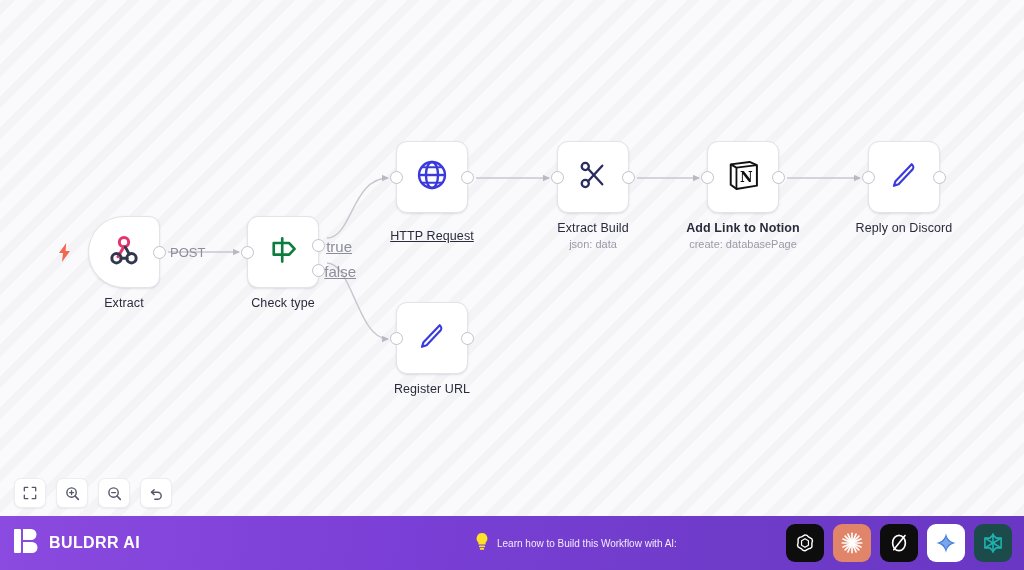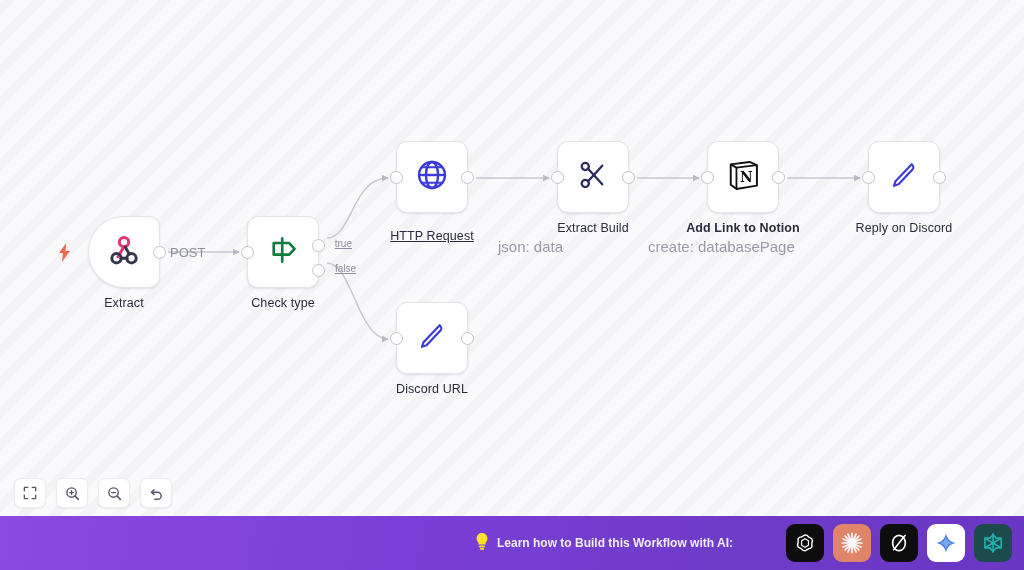--- a/index.html
+++ b/index.html
@@ -52,21 +52,22 @@
     font-size: 12.5px;
     color: #2a2b3d;
     letter-spacing: 0.1px;
     white-space: nowrap;
     left: 50%;
     transform: translateX(-50%);
   }
   .node-sub {
     position: absolute;
     width: 190px;
-    font-size: 15px;
+    text-align: center;
+    font-size: 11px;
     color: #9a9aa8;
     white-space: nowrap;
     left: 50%;
     transform: translateX(-50%);
   }
   .node-wrap { position: absolute; }
 
   
   .port {
     position: absolute;
@@ -77,21 +78,21 @@
     top: 50%;
     margin-top: -6.5px;
   }
   .port.in  { left: -7px; }
   .port.out { right: -7px; }
   .port.out-true  { right: -7px; top: 22px; margin-top: 0; }
   .port.out-false { right: -7px; top: 47px; margin-top: 0; }
 
   .port-label {
     position: absolute;
-    font-size: 10px;
+    font-size: 15px;
     color: #8d8d9b;
     white-space: nowrap;
     text-decoration: underline;
   }
   .port-label.true  { right: -34px; top: 21px; }
   .port-label.false { right: -38px; top: 46px; text-align: center; }
 
   .bolt {
     position: absolute;
     left: -32px; top: 50%;
@@ -145,22 +146,21 @@
     font-weight: bold;
     letter-spacing: 0.4px;
   }
   #cta {
     position: absolute;
     left: 474px;
     display: flex; align-items: center; gap: 7px;
   }
   #cta-text {
     color: #f2ecfb;
-    font-size: 12px;
-    font-weight: bold;
+    font-size: 10px;
   }
   #ai-icons {
     position: absolute;
     left: 786px;
     display: flex; align-items: center; gap: 9px;
   }
   .ai-icon {
     width: 38px; height: 38px;
     border-radius: 9px;
     display: flex; align-items: center; justify-content: center;
@@ -299,21 +299,21 @@
   <div class="node-wrap" style="left:396px; top:302px; width:72px;">
     <div class="node" style="left:0; top:0;">
       <span class="node-icon">
         <svg width="34" height="34" viewBox="0 0 44 44">
           <path d="M32 8 C35 11, 35 13, 32 16 L15 34 L9 36 L11 30 z" fill="none" stroke="#3b3bdb" stroke-width="2.8" stroke-linejoin="round"></path>
         </svg>
       </span>
       <span class="port in"></span>
       <span class="port out"></span>
     </div>
-    <div class="node-label" style="top:80px;">Discord URL</div>
+    <div class="node-label" style="top:80px;">Register URL</div>
   </div>
 
 </div>
 
 <div id="toolbar">
   <div class="tool-btn">
     <svg width="14" height="14" viewBox="0 0 16 16">
       <path d="M1.5 5.5 V2 A.5.5 0 0 1 2 1.5 H5.5 M10.5 1.5 H14 A.5.5 0 0 1 14.5 2 V5.5
                M14.5 10.5 V14 A.5.5 0 0 1 14 14.5 H10.5 M5.5 14.5 H2 A.5.5 0 0 1 1.5 14 V10.5" fill="none" stroke="#55566a" stroke-width="1.5" stroke-linecap="round"></path>
     </svg>
@@ -335,20 +335,30 @@
   <div class="tool-btn">
     <svg width="15" height="15" viewBox="0 0 16 16">
       <path d="M5.5 4 L2.6 6.6 L5.5 9.2" fill="none" stroke="#55566a" stroke-width="1.5" stroke-linecap="round" stroke-linejoin="round"></path>
       <path d="M2.8 6.6 H9.2 A3.8 3.8 0 0 1 9.2 14.2 H6.2" fill="none" stroke="#55566a" stroke-width="1.5" stroke-linecap="round"></path>
     </svg>
   </div>
 </div>
 
 <div id="bottom-bar">
 
+  <div id="brand">
+    <span>
+      <svg width="26" height="28" viewBox="0 0 26 28">
+        <rect x="0" y="2" width="7" height="24" rx="1" fill="#ffffff"></rect>
+        <path d="M9 2 H17 A5.5 5.5 0 0 1 17 13 H9 z" fill="#ffffff"></path>
+        <path d="M9 15 H18 A5.5 5.5 0 0 1 18 26 H9 z" fill="#ffffff"></path>
+      </svg>
+    </span>
+    <span id="brand-name">BULDRR AI</span>
+  </div>
 
   <div id="cta">
     <span>
       <svg width="16" height="19" viewBox="0 0 16 19">
         <path d="M8 1 A5.4 5.4 0 0 1 11.6 10.4 V12.6 H4.4 V10.4 A5.4 5.4 0 0 1 8 1 z" fill="#ffe227"></path>
         <rect x="5" y="13.4" width="6" height="1.9" rx="0.9" fill="#ffe227"></rect>
         <rect x="5.8" y="16" width="4.4" height="1.8" rx="0.9" fill="#ffe227"></rect>
       </svg>
     </span>
     <span id="cta-text">Learn how to Build this Workflow with AI:</span>

